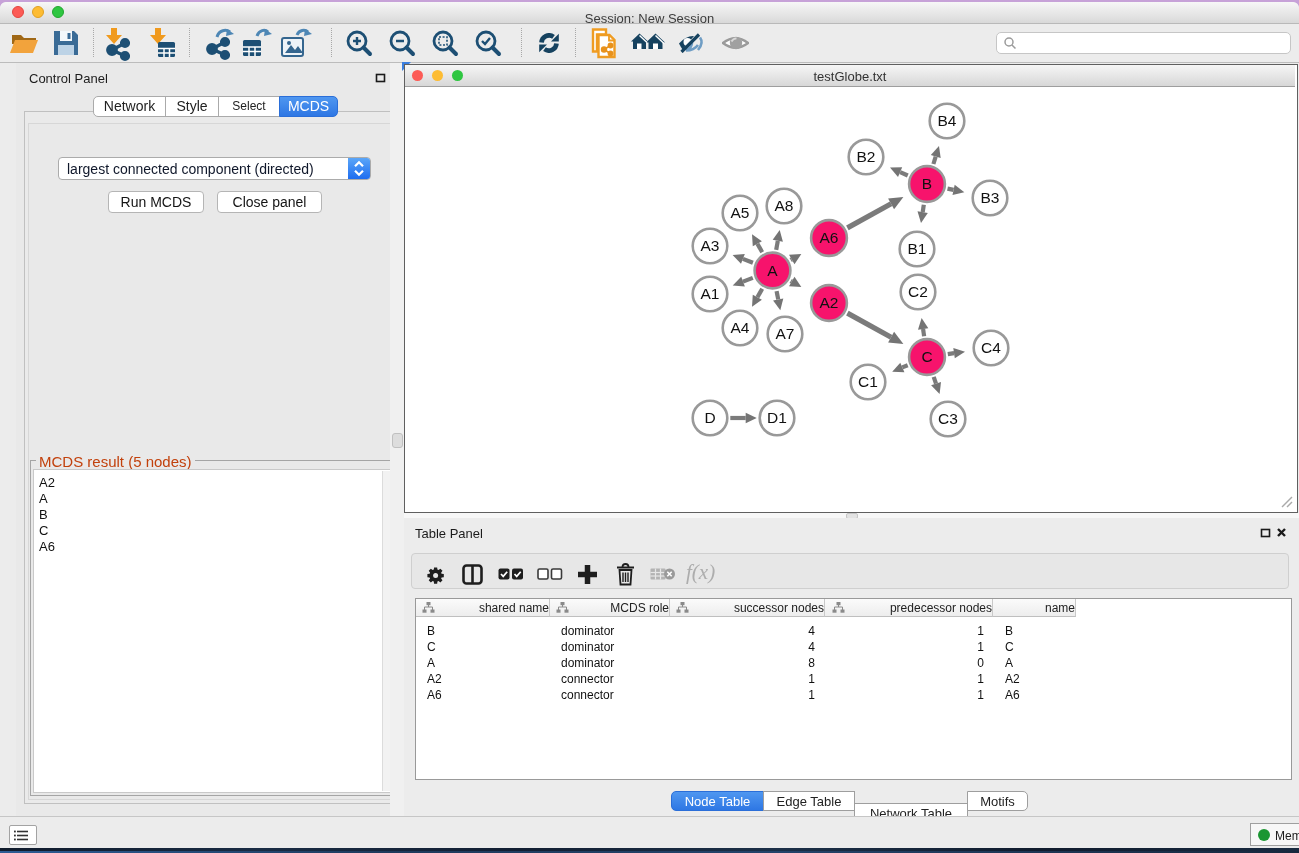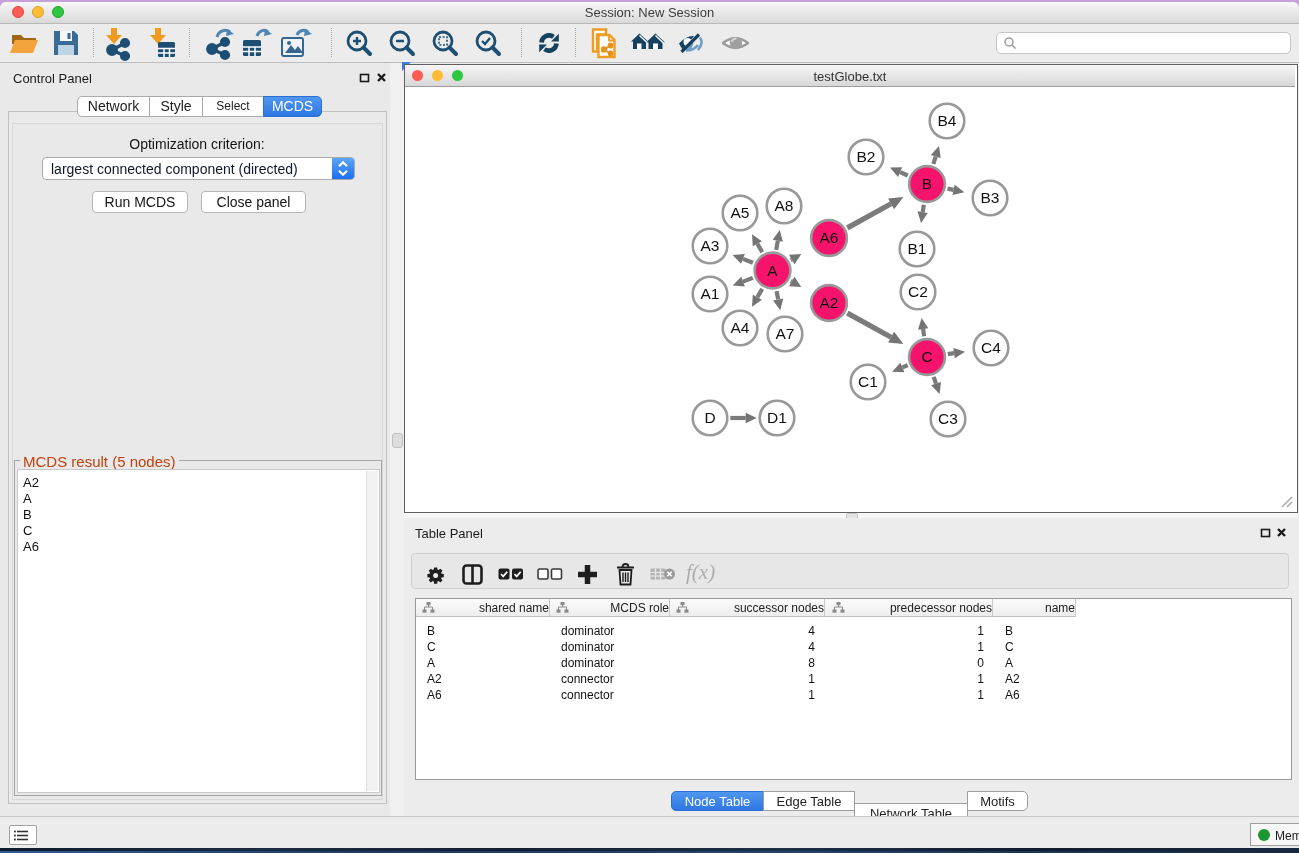--- a/index.html
+++ b/index.html
@@ -5,29 +5,29 @@
 body{width:1299px;height:853px;overflow:hidden;position:relative;
  font-family:"Liberation Sans",sans-serif;background:#c7a2d8;}
 #darkstrip{position:absolute;left:0;top:848px;width:1299px;height:5px;
  background:linear-gradient(90deg,#101b2c 0%,#1a2c44 20%,#131f33 40%,#1c3048 60%,#111c2e 80%,#182a40 100%);}
 #darkstrip:after{content:'';position:absolute;left:0;bottom:0;width:100%;height:2px;background:linear-gradient(90deg,#2d5c94,#1e3a5c 30%,#24436a 60%,#16283e);}
 #appwin{position:absolute;left:0;top:2px;width:1299px;height:846px;background:#ececec;
  border-radius:6px 6px 0 0;overflow:hidden;}
 #titlebar{position:absolute;left:0;top:0;width:1299px;height:21px;
  background:linear-gradient(#f7f7f7,#d9d9d9);border-bottom:1px solid #b9b9b9;border-radius:6px 6px 0 0;}
 .tl{position:absolute;top:4px;width:12px;height:12px;border-radius:50%;}
-#titletext{position:absolute;top:3px;left:0;width:1299px;text-align:center;
+#titletext{position:absolute;top:9px;left:0;width:1299px;text-align:center;
  font-size:13px;color:#3c3c3c;}
 #toolbar{position:absolute;left:0;top:22px;width:1299px;height:38px;background:#ececec;
  border-bottom:1px solid #bcbcbc;}
 .tbsep{position:absolute;top:4px;height:29px;width:0;border-left:1px dotted #a8a8a8;}
 .tbi{position:absolute;}
 #searchbox{position:absolute;left:996px;top:8px;width:293px;height:20px;background:#fff;
  border:1px solid #c6c6c6;border-radius:5px;}
-#cpanel{position:absolute;left:0;top:61px;width:390px;height:753px;background:#e9e9e9;}
+#cpanel{position:absolute;left:16px;top:61px;width:390px;height:753px;background:#e9e9e9;}
 #vdivider{position:absolute;left:390px;top:61px;width:14px;height:753px;background:#f0f0f0;}
 #vgrip{position:absolute;left:392px;top:431px;width:9px;height:13px;background:#ddd;
  border:1px solid #c0c0c0;border-radius:3px;}
 #netwin{position:absolute;left:404px;top:62px;width:892px;height:447px;border:1px solid #5f5f5f;
  background:#fff;}
 #nettitle{position:absolute;left:0;top:0;width:890px;height:21px;
  background:linear-gradient(#f6f6f6,#d7d7d7);border-bottom:1px solid #9e9e9e;}
 .ntl{position:absolute;top:5px;width:11px;height:11px;border-radius:50%;}
 #nettitletext{position:absolute;top:4px;left:0;width:890px;text-align:center;font-size:13px;color:#333;}
 #netcanvas{position:absolute;left:0;top:22px;width:890px;height:423px;background:#fff;}
@@ -195,21 +195,20 @@
       </svg>
  <svg style="position:absolute;left:376px;top:9px;" width="11" height="11">
   <path d="M2,2 L9,9 M9,2 L2,9" stroke="#1a1a1a" stroke-width="2.4"></path>
       </svg>
  <div style="position:absolute;left:8px;top:48px;width:377px;height:691px;border:1px solid #c0c0c0;background:#eaeaea;"></div>
  <div style="position:absolute;left:12px;top:60px;width:369px;height:675px;border:1px solid #d7d7d7;background:#e9e9e9;"></div>
  <div style="position:absolute;left:77px;top:33px;width:73px;height:21px;background:#fff;border:1px solid #aaa;border-radius:5px 0 0 5px;box-sizing:border-box;font-size:14px;text-align:center;line-height:19px;color:#222;">Network</div>
  <div style="position:absolute;left:149px;top:33px;width:54px;height:21px;background:#fff;border:1px solid #aaa;box-sizing:border-box;font-size:14px;text-align:center;line-height:19px;color:#222;">Style</div>
  <div style="position:absolute;left:202px;top:33px;width:62px;height:21px;background:#fff;border:1px solid #aaa;box-sizing:border-box;font-size:12px;text-align:center;line-height:19px;color:#222;">Select</div>
  <div style="position:absolute;left:263px;top:33px;width:59px;height:21px;background:linear-gradient(#4f97f0,#2e77e4);border:1px solid #2a6ed8;border-radius:0 5px 5px 0;box-sizing:border-box;font-size:14px;text-align:center;line-height:19px;color:#fff;">MCDS</div>
- <div style="position:absolute;left:0px;top:73px;width:394px;text-align:center;font-size:14px;color:#141414;">Optimization criterion:</div>
  <div style="position:absolute;left:42px;top:94px;width:313px;height:23px;background:#fff;border:1px solid #ababab;border-radius:4px;box-sizing:border-box;">
    <div style="position:absolute;left:8px;top:3px;font-size:14px;color:#0f172a;">largest connected component (directed)</div>
    <div style="position:absolute;right:0;top:0;width:22px;height:21px;background:linear-gradient(#5ba6f8,#1e6df0);border-radius:0 3px 3px 0;">
     <svg width="22" height="21">
             <path d="M7,8.2 L11,4.2 L15,8.2" fill="none" stroke="#fff" stroke-width="2.2"></path>
     <path d="M7,12.8 L11,16.8 L15,12.8" fill="none" stroke="#fff" stroke-width="2.2"></path>
           </svg>
    </div>
  </div>
  <div style="position:absolute;left:92px;top:128px;width:96px;height:22px;background:#fff;border:1px solid #b5b5b5;border-radius:4px;box-sizing:border-box;font-size:14px;color:#141414;text-align:center;line-height:20px;">Run MCDS</div>

